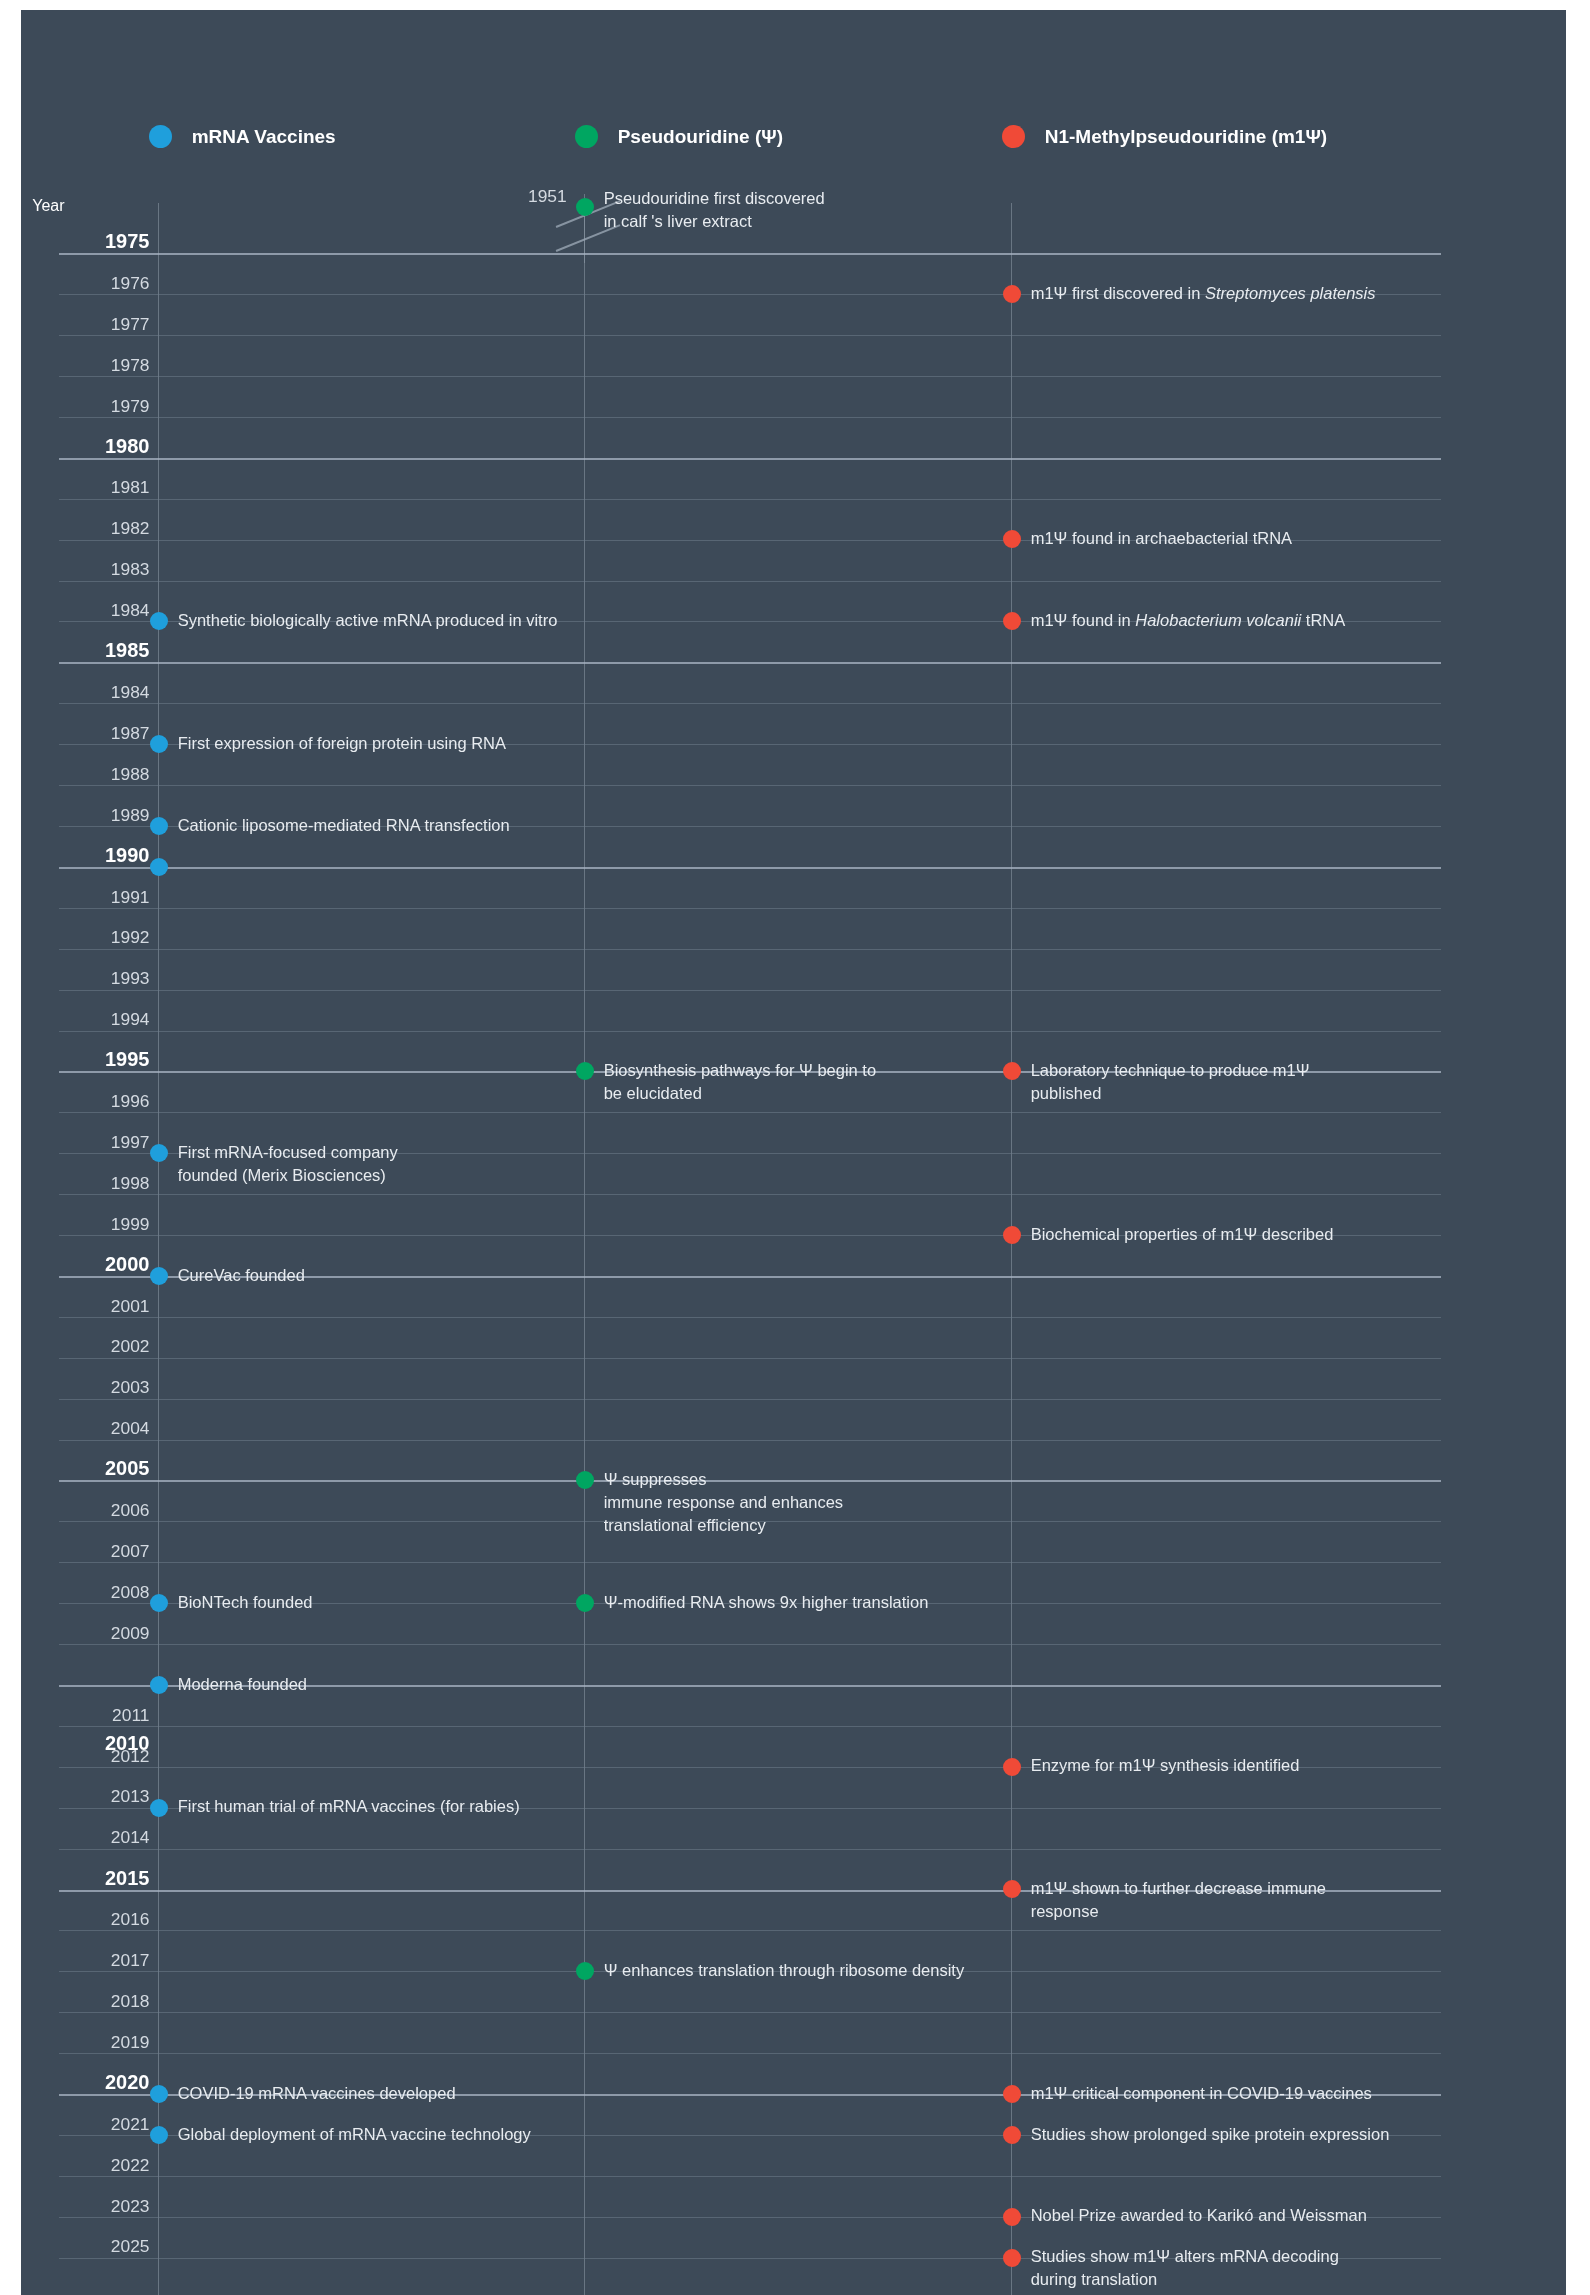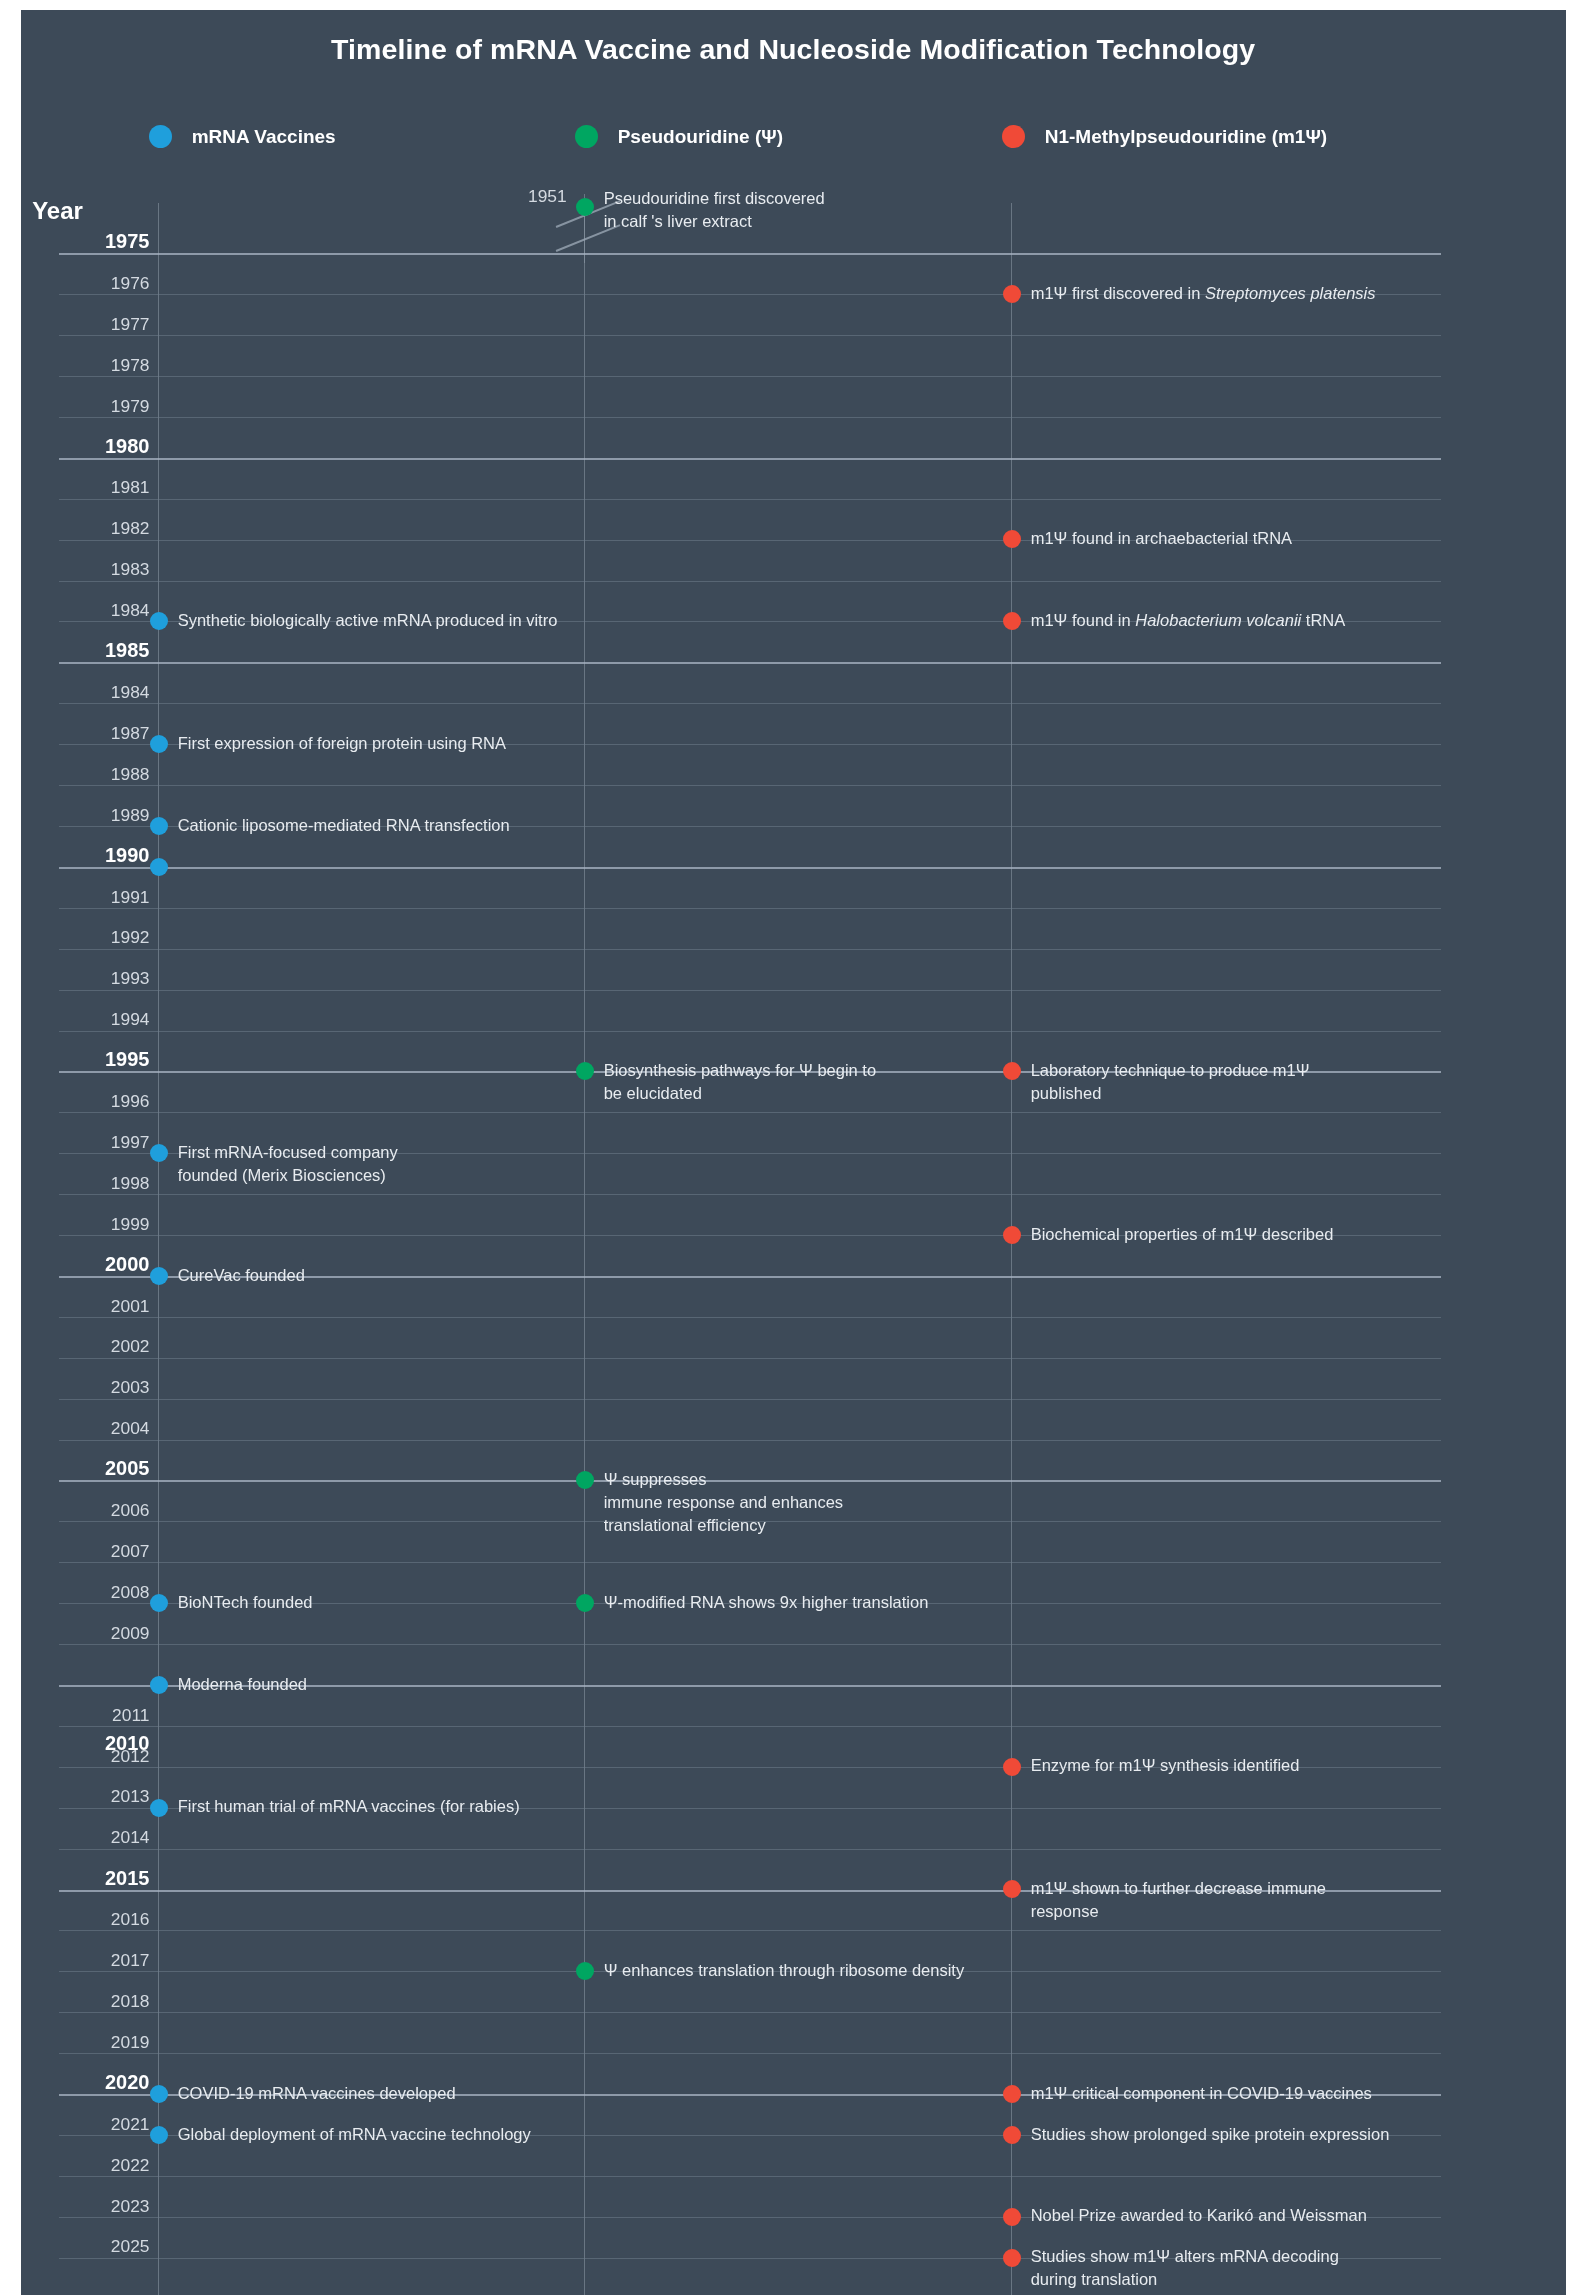--- a/index.html
+++ b/index.html
@@ -30,39 +30,38 @@
   .gridline.major{height:2.3px;background:#aab6c4;opacity:.75;}
 
   .colline{position:absolute;width:1.4px;background:#8e9aa8;opacity:.55;}
 
   .ylabel{
     position:absolute;width:115px;text-align:right;
     color:#d4dae1;font-size:17.4px;line-height:17.4px;
   }
   .ylabel.major{color:#ffffff;font-weight:bold;font-size:20px;line-height:20px;}
 
-  .yaxis-title{position:absolute;color:#ffffff;font-size:24px;font-weight:bold;}
+  .yaxis-title{position:absolute;color:#ffffff;font-size:16px;font-weight:normal;}
 
   .dot{position:absolute;border-radius:50%;width:18.4px;height:18.4px;}
 
   .ev-label{
     position:absolute;color:#e8ecf0;font-size:16.5px;line-height:23px;
     white-space:pre-line;
   }
   .ev-label i{font-style:italic;}
 
   .brk{position:absolute;height:1.8px;background:#9aa6b4;opacity:.8;transform-origin:left center;}
 </style>
 </head>
 <body>
 
 <div id="root">
   <div id="panel">
 
-    <div id="title">Timeline of mRNA Vaccine and Nucleoside Modification Technology</div>
 
     <div id="legend">
         <div class="legend-item" style="left: 128px;">
           <span class="legend-dot" style="background: rgb(31, 159, 220);"></span>
           <span class="legend-label">mRNA Vaccines</span>
         </div>
         <div class="legend-item" style="left: 554px;">
           <span class="legend-dot" style="background: rgb(0, 166, 97);"></span>
           <span class="legend-label">Pseudouridine (Ψ)</span>
         </div>

